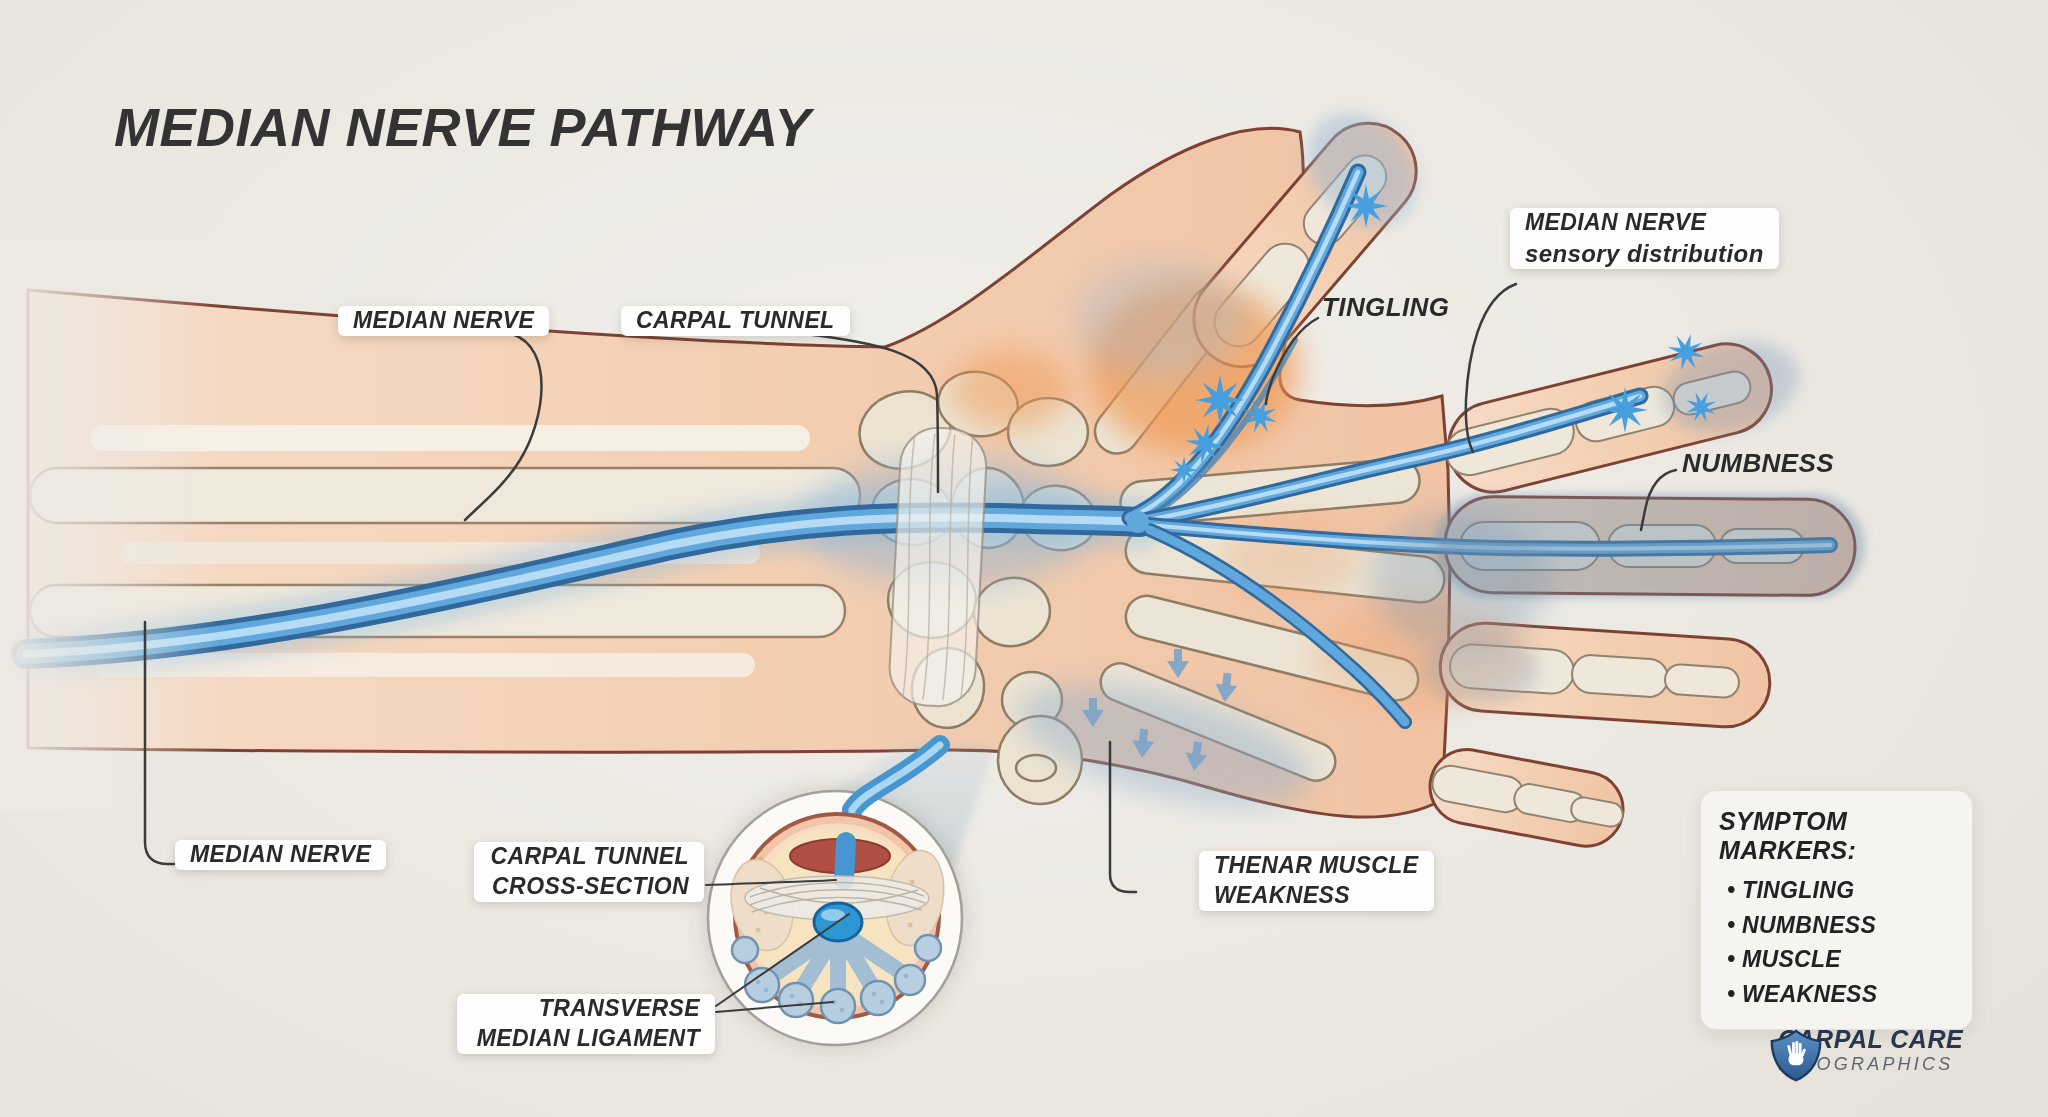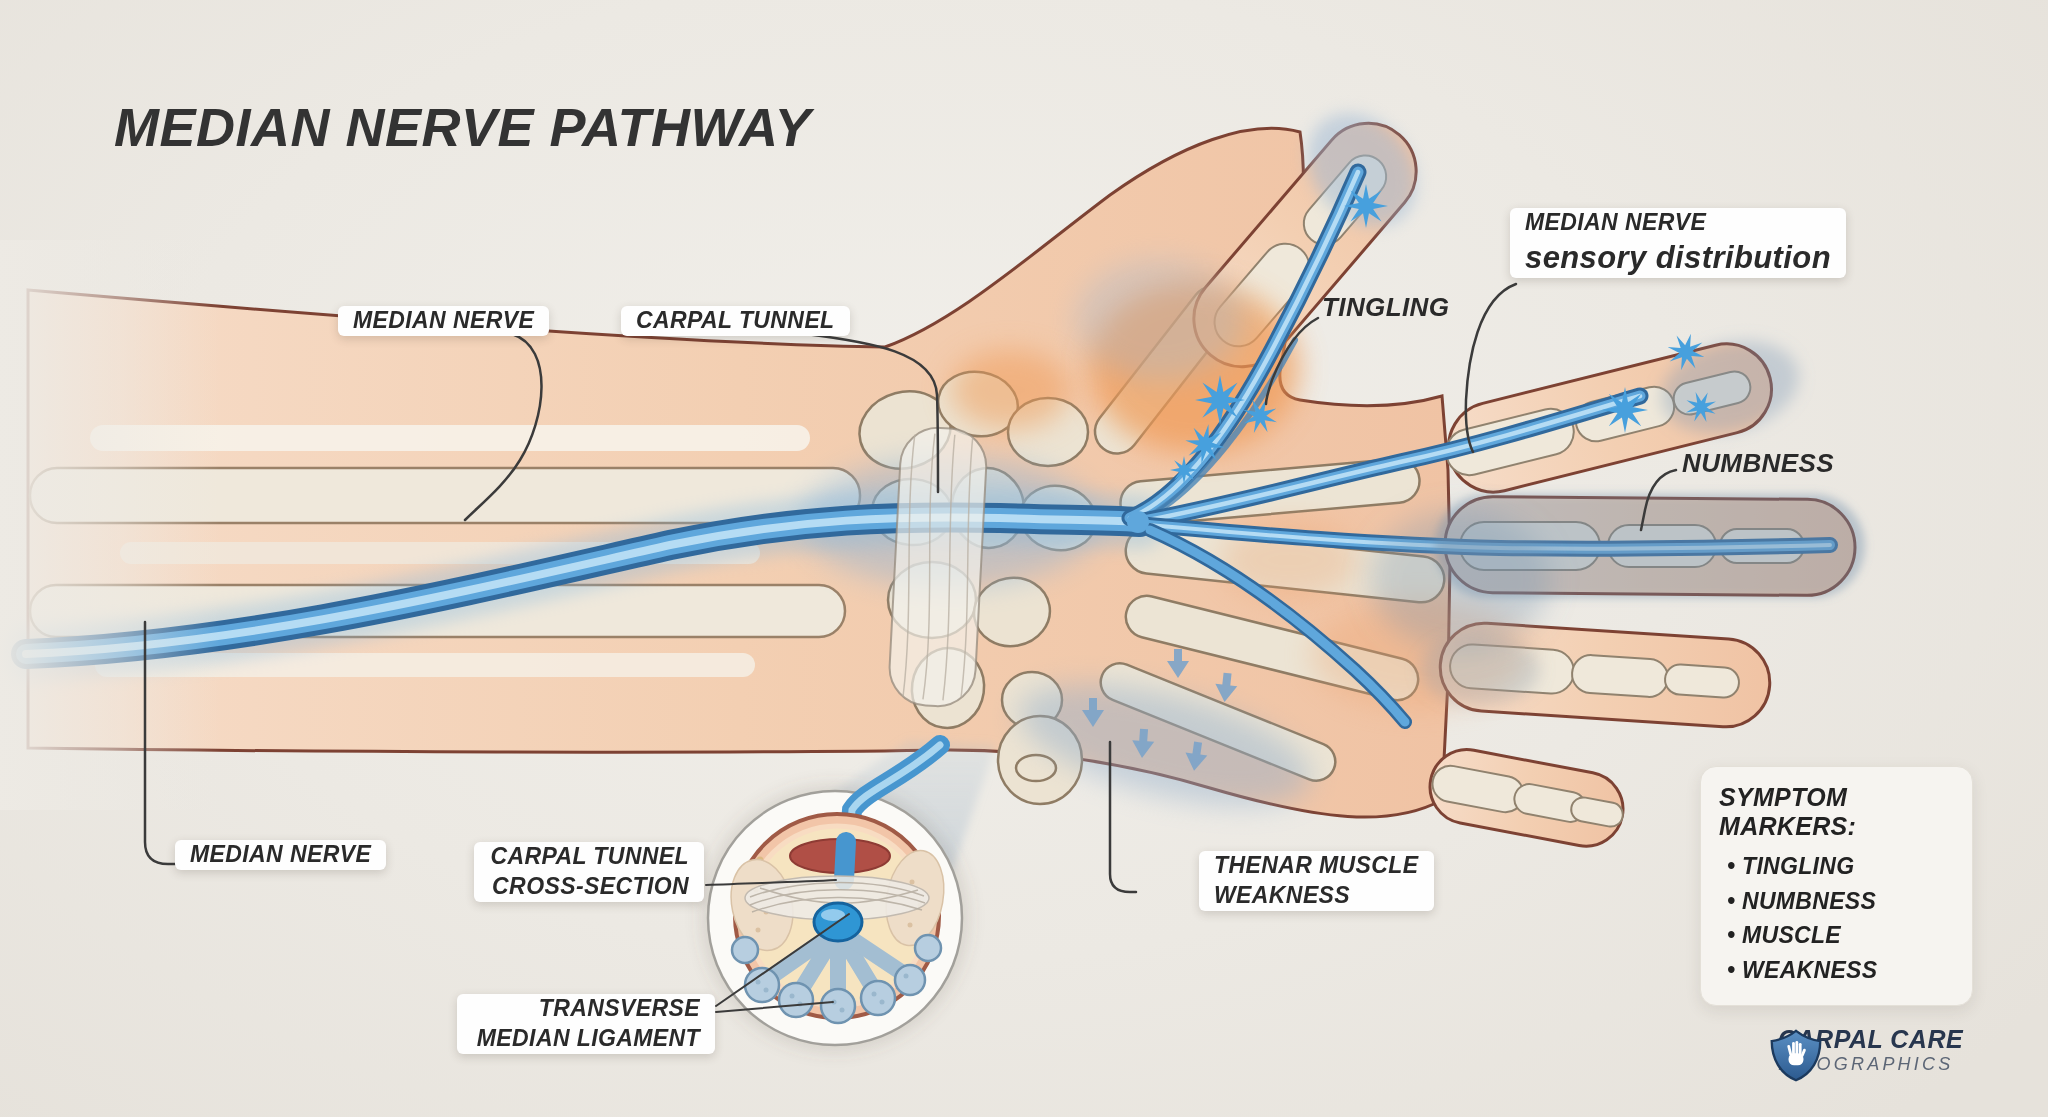--- a/index.html
+++ b/index.html
@@ -7,21 +7,21 @@
          background:radial-gradient(ellipse 1400px 900px at 45% 42%, #f1efea 0%, #ece9e3 55%, #e6e2db 100%);
          font-family:"Liberation Sans",sans-serif;font-style:italic;}
   svg{position:absolute;left:0;top:0;}
   .lbl{position:absolute;color:#2a2a2a;z-index:5;}
   .box{background:#fefefe;border-radius:6px;padding:0 15px;font-size:23px;font-weight:700;
        letter-spacing:.4px;box-shadow:0 3px 10px rgba(60,50,40,.18);line-height:1.3;white-space:nowrap;}
   .ralign{text-align:right;}
   .plain{font-size:26px;font-weight:700;letter-spacing:.4px;white-space:nowrap;}
   .title-l1{position:absolute;left:114px;top:96px;font-size:54px;font-weight:800;color:#333;letter-spacing:.5px;z-index:5;}
   .title-l2{position:absolute;left:114px;top:163px;font-size:49px;font-weight:400;color:#3a3a3a;letter-spacing:.5px;z-index:5;}
-  .panel{position:absolute;left:1700px;top:766px;width:235px;background:#f6f4f0;border:1px solid #e4e0d8;
+  .panel{position:absolute;left:1700px;top:790px;width:235px;background:#f6f4f0;border:1px solid #e4e0d8;
          border-radius:16px;padding:16px 18px 18px 18px;box-shadow:0 5px 16px rgba(60,50,40,.10);z-index:5;}
   .panel-title{font-size:25px;font-weight:800;color:#222;letter-spacing:.3px;margin-bottom:8px;}
   .panel ul{list-style:none;margin:0;padding:0 0 0 8px;}
   .panel li{font-size:23px;font-weight:700;color:#222;line-height:1.5;letter-spacing:.3px;}
   .panel li::before{content:"\2022\00a0";color:#222;}
   .logo{position:absolute;left:1768px;top:1026px;display:flex;align-items:center;z-index:5;}
   .logo-text{margin-left:10px;}
   .logo-name{font-size:25px;font-weight:800;color:#27364e;letter-spacing:.5px;line-height:1.1;}
   .logo-tag{font-size:18px;font-weight:500;color:#5c6676;letter-spacing:3.2px;line-height:1.2;}
 </style>
@@ -293,21 +293,21 @@
   <div class="lbl box" style="left:338px;top:306px">
     <span>MEDIAN NERVE</span>
   </div>
 
   <div class="lbl box" style="left:621px;top:306px">
     <span>CARPAL TUNNEL</span>
   </div>
 
   <div class="lbl box" style="left:1510px;top:208px">
     <div>MEDIAN NERVE</div>
-    <div style="font-weight:600;text-transform:none;font-size:31px">sensory distribution</div>
+    <div style="font-weight:600;text-transform:none;font-size:24px">sensory distribution</div>
   </div>
 
   <div class="lbl plain" style="left:1322px;top:292px">TINGLING</div>
 
   <div class="lbl plain" style="left:1682px;top:448px">NUMBNESS</div>
 
   <div class="lbl box" style="left:175px;top:840px">
     <span>MEDIAN NERVE</span>
   </div>
 

